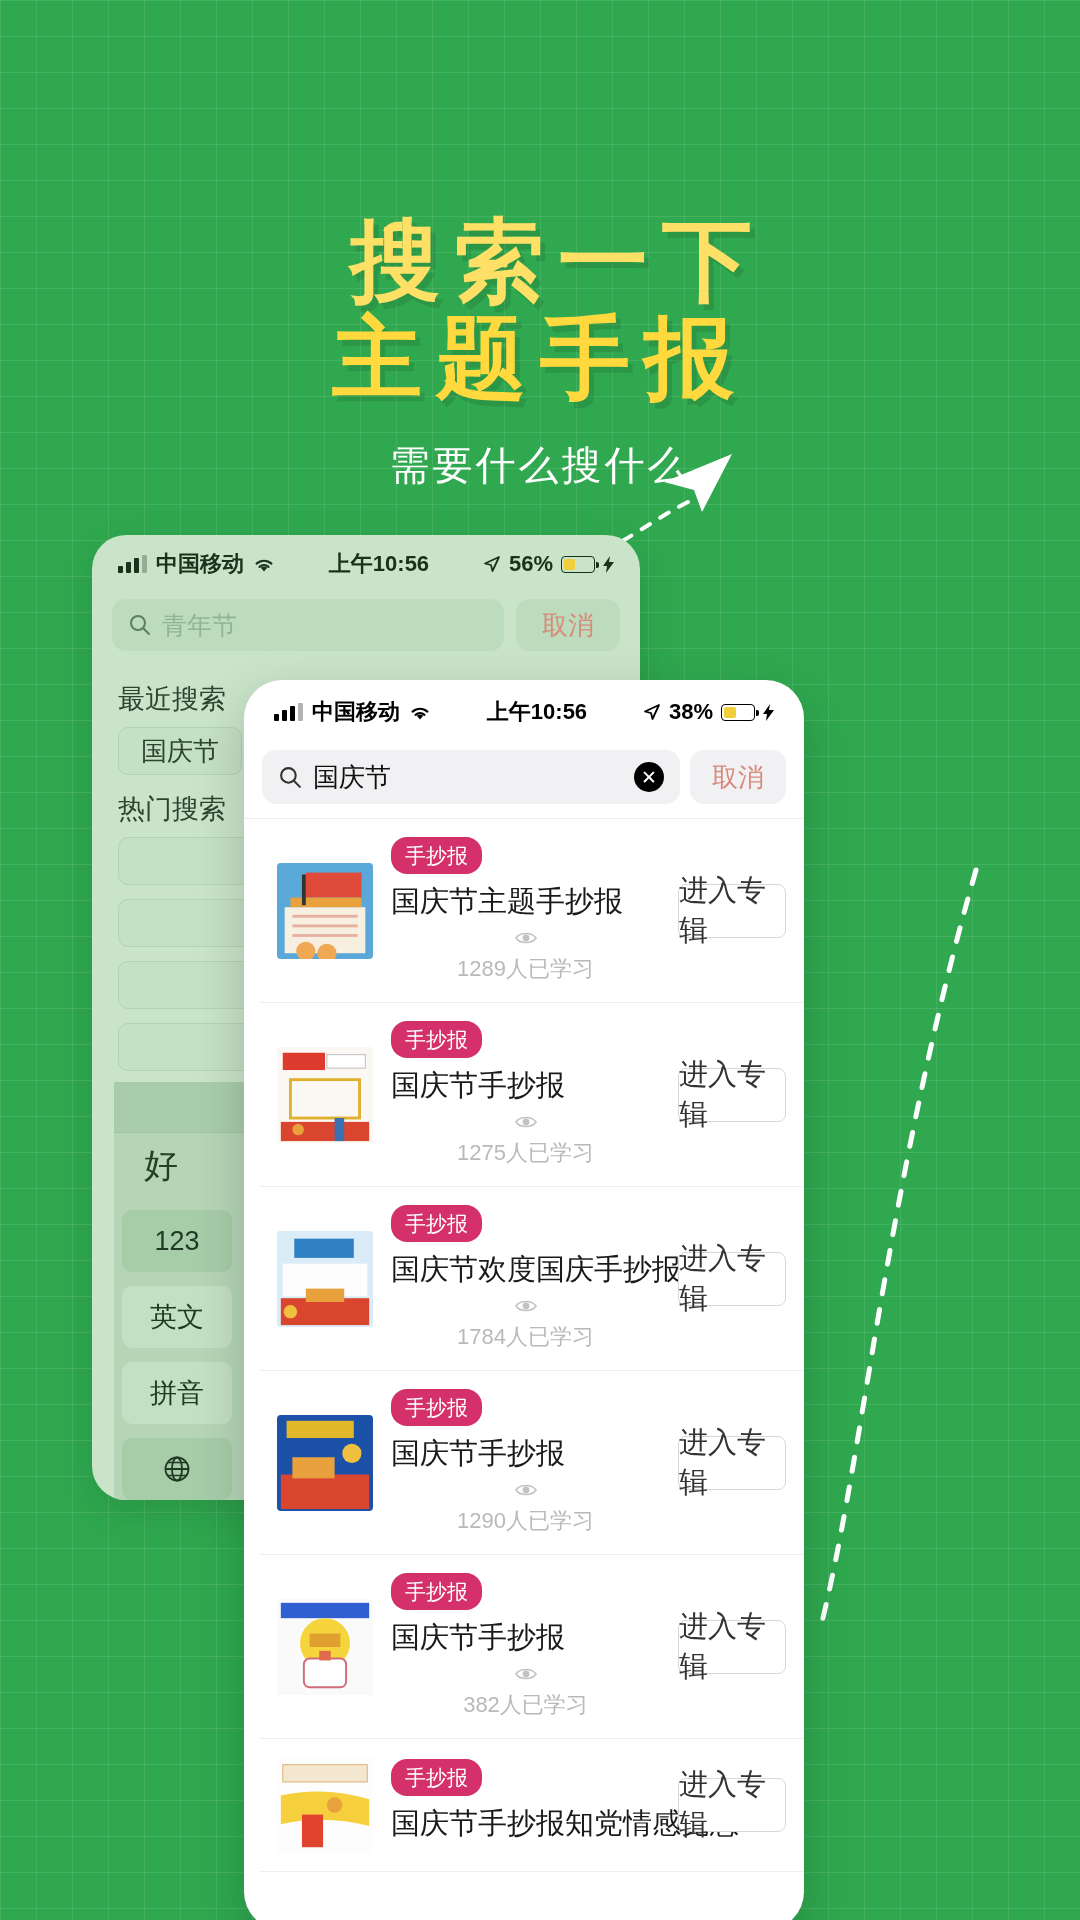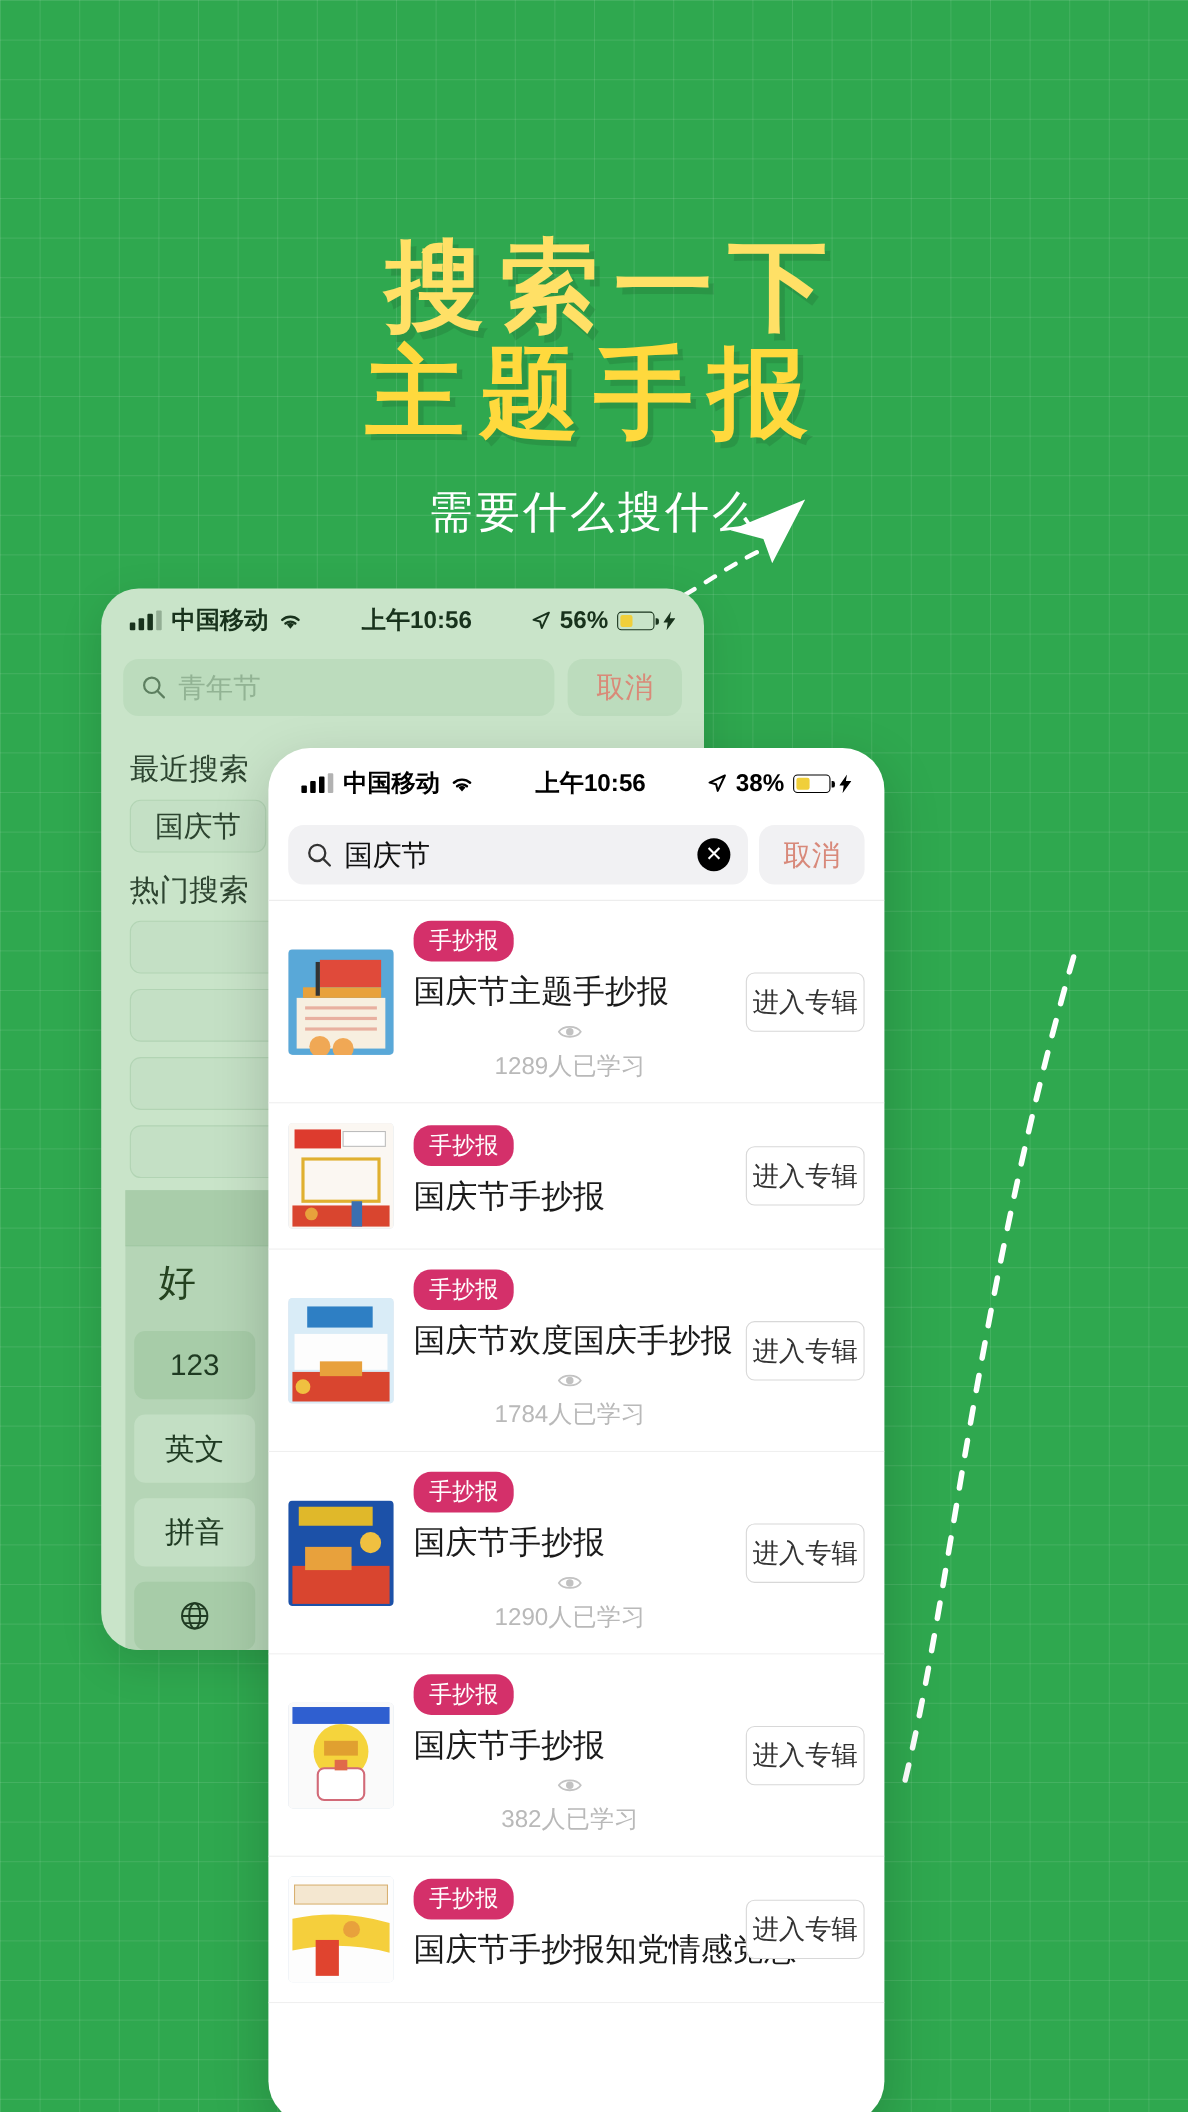--- a/index.html
+++ b/index.html
@@ -154,20 +154,21 @@
     width: 96px; height: 54px; border-radius: 14px;
     background: #f1f1f3; color: #d8897a; font-size: 26px;
     display:flex; align-items:center; justify-content:center;
   }
 
   .pf-list { }
   .pf-item {
     display: flex; align-items: center; gap: 18px;
     padding: 18px 18px;
     border-bottom: 1px solid #efefef;
+    margin-left: 15px;
   }
   .pf-thumb {
     width: 96px; height: 96px; flex: 0 0 auto;
     border-radius: 4px; overflow: hidden;
     background: #dfe7ef;
   }
   .pf-thumb svg { display:block; width:100%; height:100%; }
   .pf-body { flex: 1; min-width: 0; }
   .pf-badge {
     display: inline-block;
@@ -175,21 +176,21 @@
     font-size: 21px; line-height: 1;
     padding: 8px 14px; border-radius: 16px;
     margin-bottom: 8px;
   }
   .pf-title { font-size: 29px; color: #1a1a1a; margin-bottom: 8px; white-space: nowrap; }
   .pf-meta { font-size: 22px; color: #b9b9b9; display:flex; align-items:center; gap:8px;flex-direction:column; }
   .pf-btn {
     flex: 0 0 auto;
     width: 108px; height: 54px;
     border: 1px solid #d8d8d8; border-radius: 8px;
-    background: #fff; color: #333; font-size: 24px;
+    background: #fff; color: #333; font-size: 29px;
     display: flex; align-items: center; justify-content: center;
   }
 
   .sig { display: flex; align-items: flex-end; gap: 3px; height: 18px; }
   .sig i { width: 5px; background: currentColor; border-radius: 1px; display:block; }
   .sig i:nth-child(1){height:7px}
   .sig i:nth-child(2){height:11px}
   .sig i:nth-child(3){height:15px}
   .sig i:nth-child(4){height:18px; opacity:.3}
 
@@ -399,20 +400,27 @@
             <rect x="52" y="8" width="40" height="14" fill="#fff" stroke="#bbb"></rect>
             <rect x="14" y="34" width="72" height="40" fill="none" stroke="#e0b030" stroke-width="3"></rect>
             <rect x="4" y="78" width="92" height="20" fill="#d9452f"></rect>
             <circle cx="22" cy="86" r="6" fill="#e8a13c"></circle>
             <rect x="60" y="74" width="10" height="24" fill="#3a6fb0"></rect>
           </svg>
       </div>
       <div class="pf-body">
         <span class="pf-badge">手抄报</span>
         <div class="pf-title">国庆节手抄报</div>
+        <div class="pf-meta">
+          <svg width="22" height="16" viewBox="0 0 22 16">
+            <path d="M1 8 C5 2 17 2 21 8 C17 14 5 14 1 8Z" fill="none" stroke="#c2c2c2" stroke-width="1.6"></path>
+            <circle cx="11" cy="8" r="3.4" fill="#c2c2c2"></circle>
+          </svg>
+          <span>1275人已学习</span>
+        </div>
       </div>
       <div class="pf-btn">进入专辑</div>
     </div>
 
     <div class="pf-item">
       <div class="pf-thumb">
         <svg viewBox="0 0 100 100">
             <rect width="100" height="100" fill="#d9ecf7"></rect>
             <rect x="18" y="8" width="62" height="20" fill="#2e7fc4"></rect>
             <rect x="6" y="34" width="88" height="34" fill="#fdfdfd"></rect>

